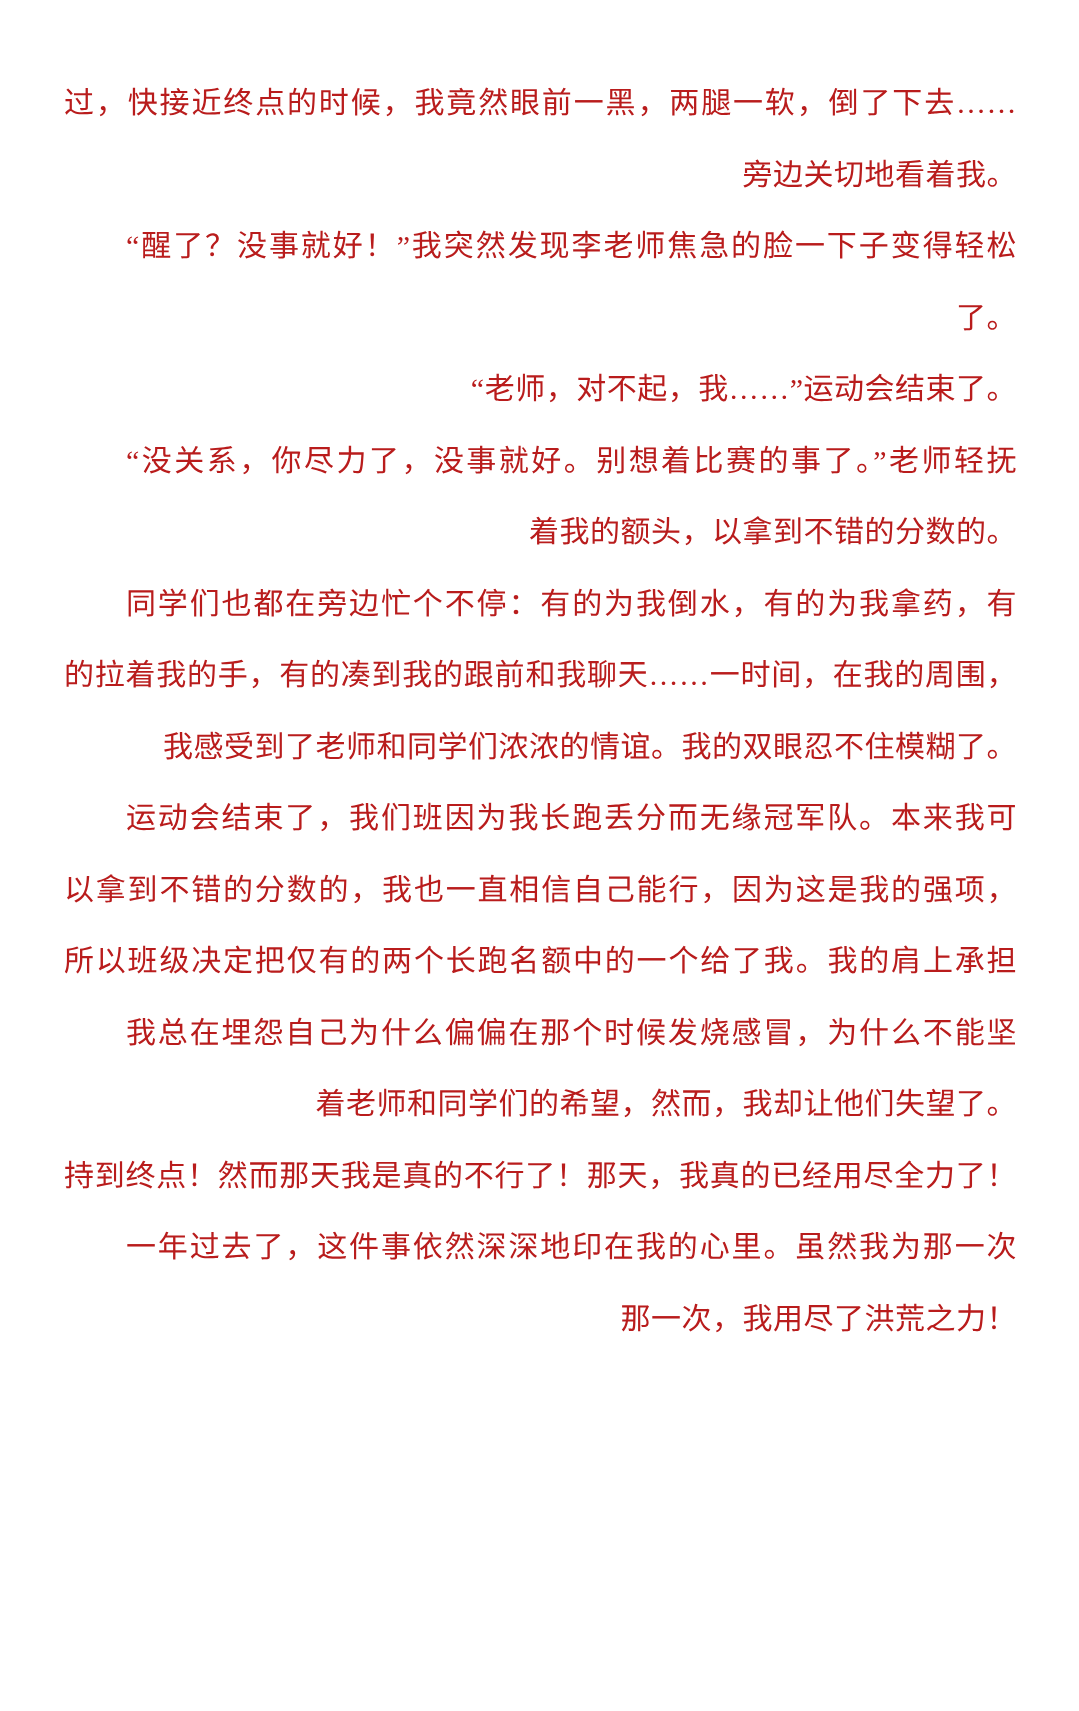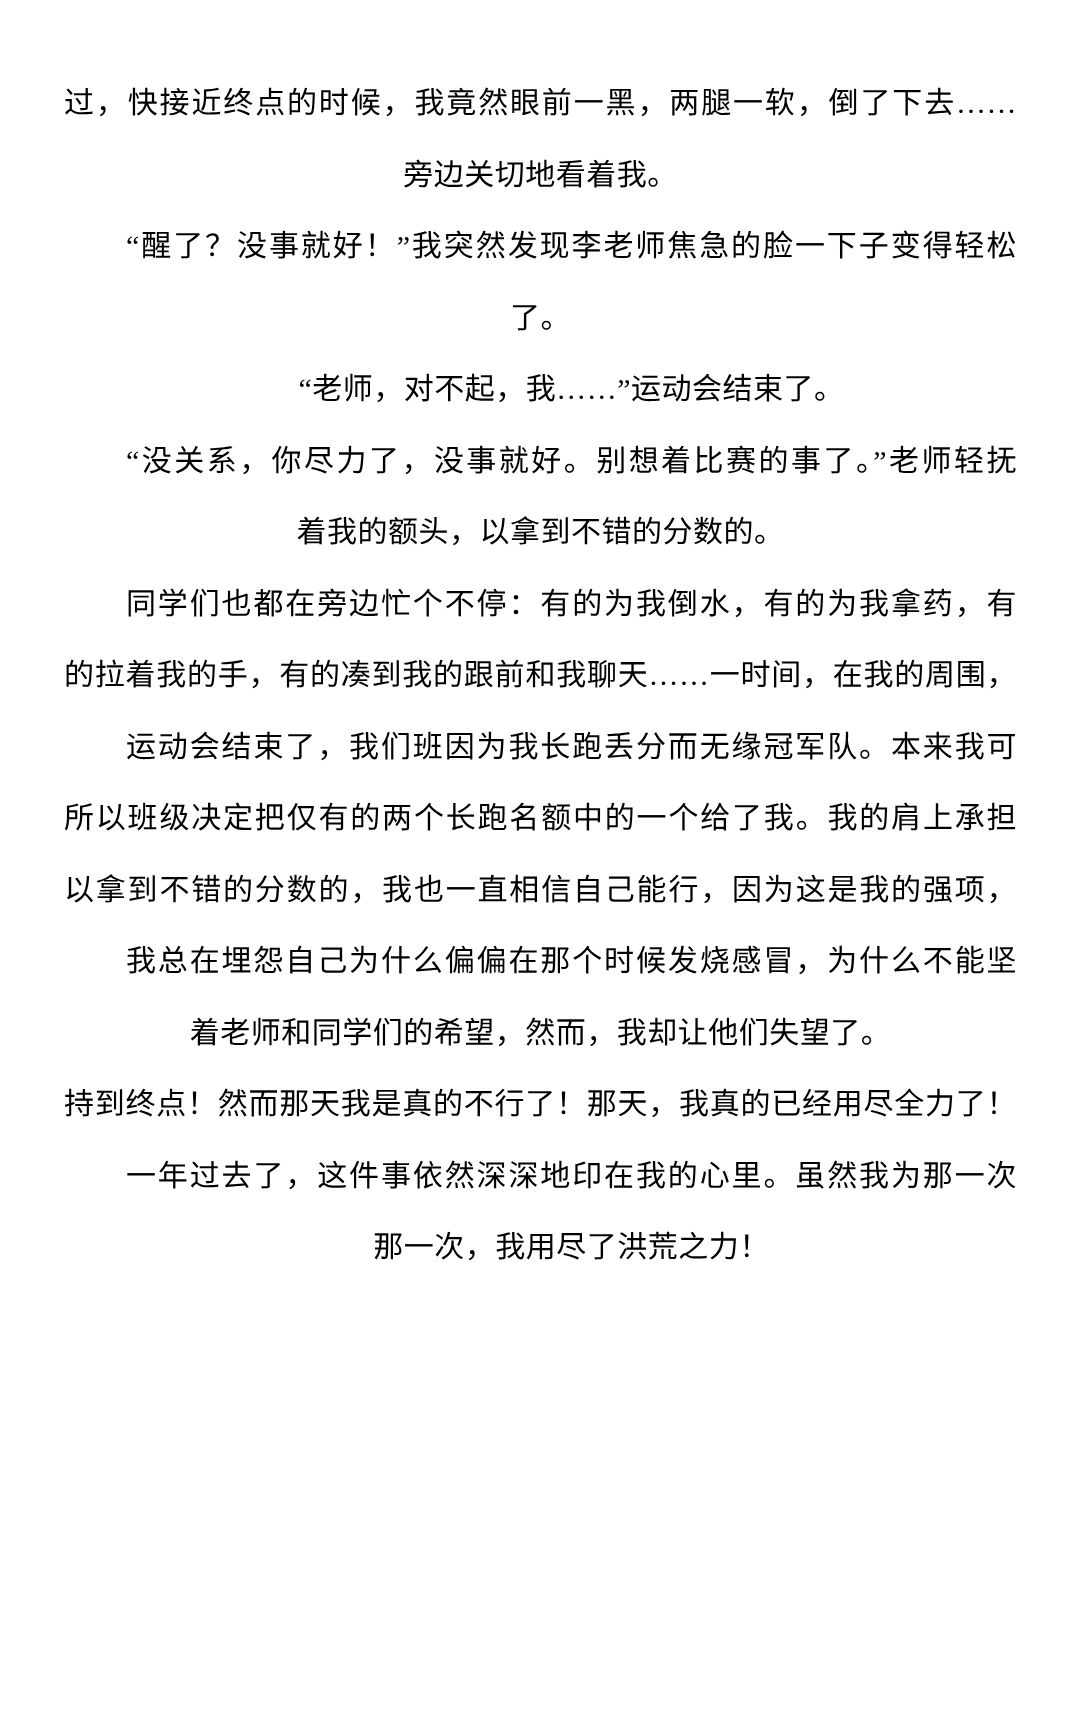--- a/index.html
+++ b/index.html
@@ -11,28 +11,28 @@
     width: 1079px;
     height: 1711px;
     font-family: "Liberation Serif", "DejaVu Serif", serif;
   }
   .page {
     box-sizing: border-box;
     width: 1079px;
     height: 1711px;
     padding: 67px 62px 0 64px;
     background: #ffffff;
-    color: #000000;
+    color: #b91c1c;
     overflow: hidden;
   }
   .line {
     font-size: 30px;
     line-height: 71.5px;
     height: 71.5px;
-    text-align: center;
+    text-align: right;
     white-space: nowrap;
     letter-spacing: 0.5px;
   }
   .line.fill {
     white-space: normal;
     text-align: justify;
     text-align-last: justify;
     text-justify: inter-character;
   }
   .line.indent {
@@ -45,21 +45,22 @@
 <div class="page">
   <div class="line fill">过，快接近终点的时候，我竟然眼前一黑，两腿一软，倒了下去……</div>
   <div class="line">旁边关切地看着我。</div>
   <div class="line indent fill">“醒了？没事就好！”我突然发现李老师焦急的脸一下子变得轻松</div>
   <div class="line">了。</div>
   <div class="line indent">“老师，对不起，我……”运动会结束了。</div>
   <div class="line indent fill">“没关系，你尽力了，没事就好。别想着比赛的事了。”老师轻抚</div>
   <div class="line">着我的额头，以拿到不错的分数的。</div>
   <div class="line indent fill">同学们也都在旁边忙个不停：有的为我倒水，有的为我拿药，有</div>
   <div class="line fill">的拉着我的手，有的凑到我的跟前和我聊天……一时间，在我的周围，</div>
+  <div class="line">我感受到了老师和同学们浓浓的情谊。我的双眼忍不住模糊了。</div>
   <div class="line indent fill">运动会结束了，我们班因为我长跑丢分而无缘冠军队。本来我可</div>
+  <div class="line fill">以拿到不错的分数的，我也一直相信自己能行，因为这是我的强项，</div>
   <div class="line fill">所以班级决定把仅有的两个长跑名额中的一个给了我。我的肩上承担</div>
-  <div class="line fill">以拿到不错的分数的，我也一直相信自己能行，因为这是我的强项，</div>
   <div class="line indent fill">我总在埋怨自己为什么偏偏在那个时候发烧感冒，为什么不能坚</div>
   <div class="line">着老师和同学们的希望，然而，我却让他们失望了。</div>
   <div class="line fill">持到终点！然而那天我是真的不行了！那天，我真的已经用尽全力了！</div>
   <div class="line indent fill">一年过去了，这件事依然深深地印在我的心里。虽然我为那一次</div>
   <div class="line indent">那一次，我用尽了洪荒之力！</div>
 </div>
 
 </body></html>

